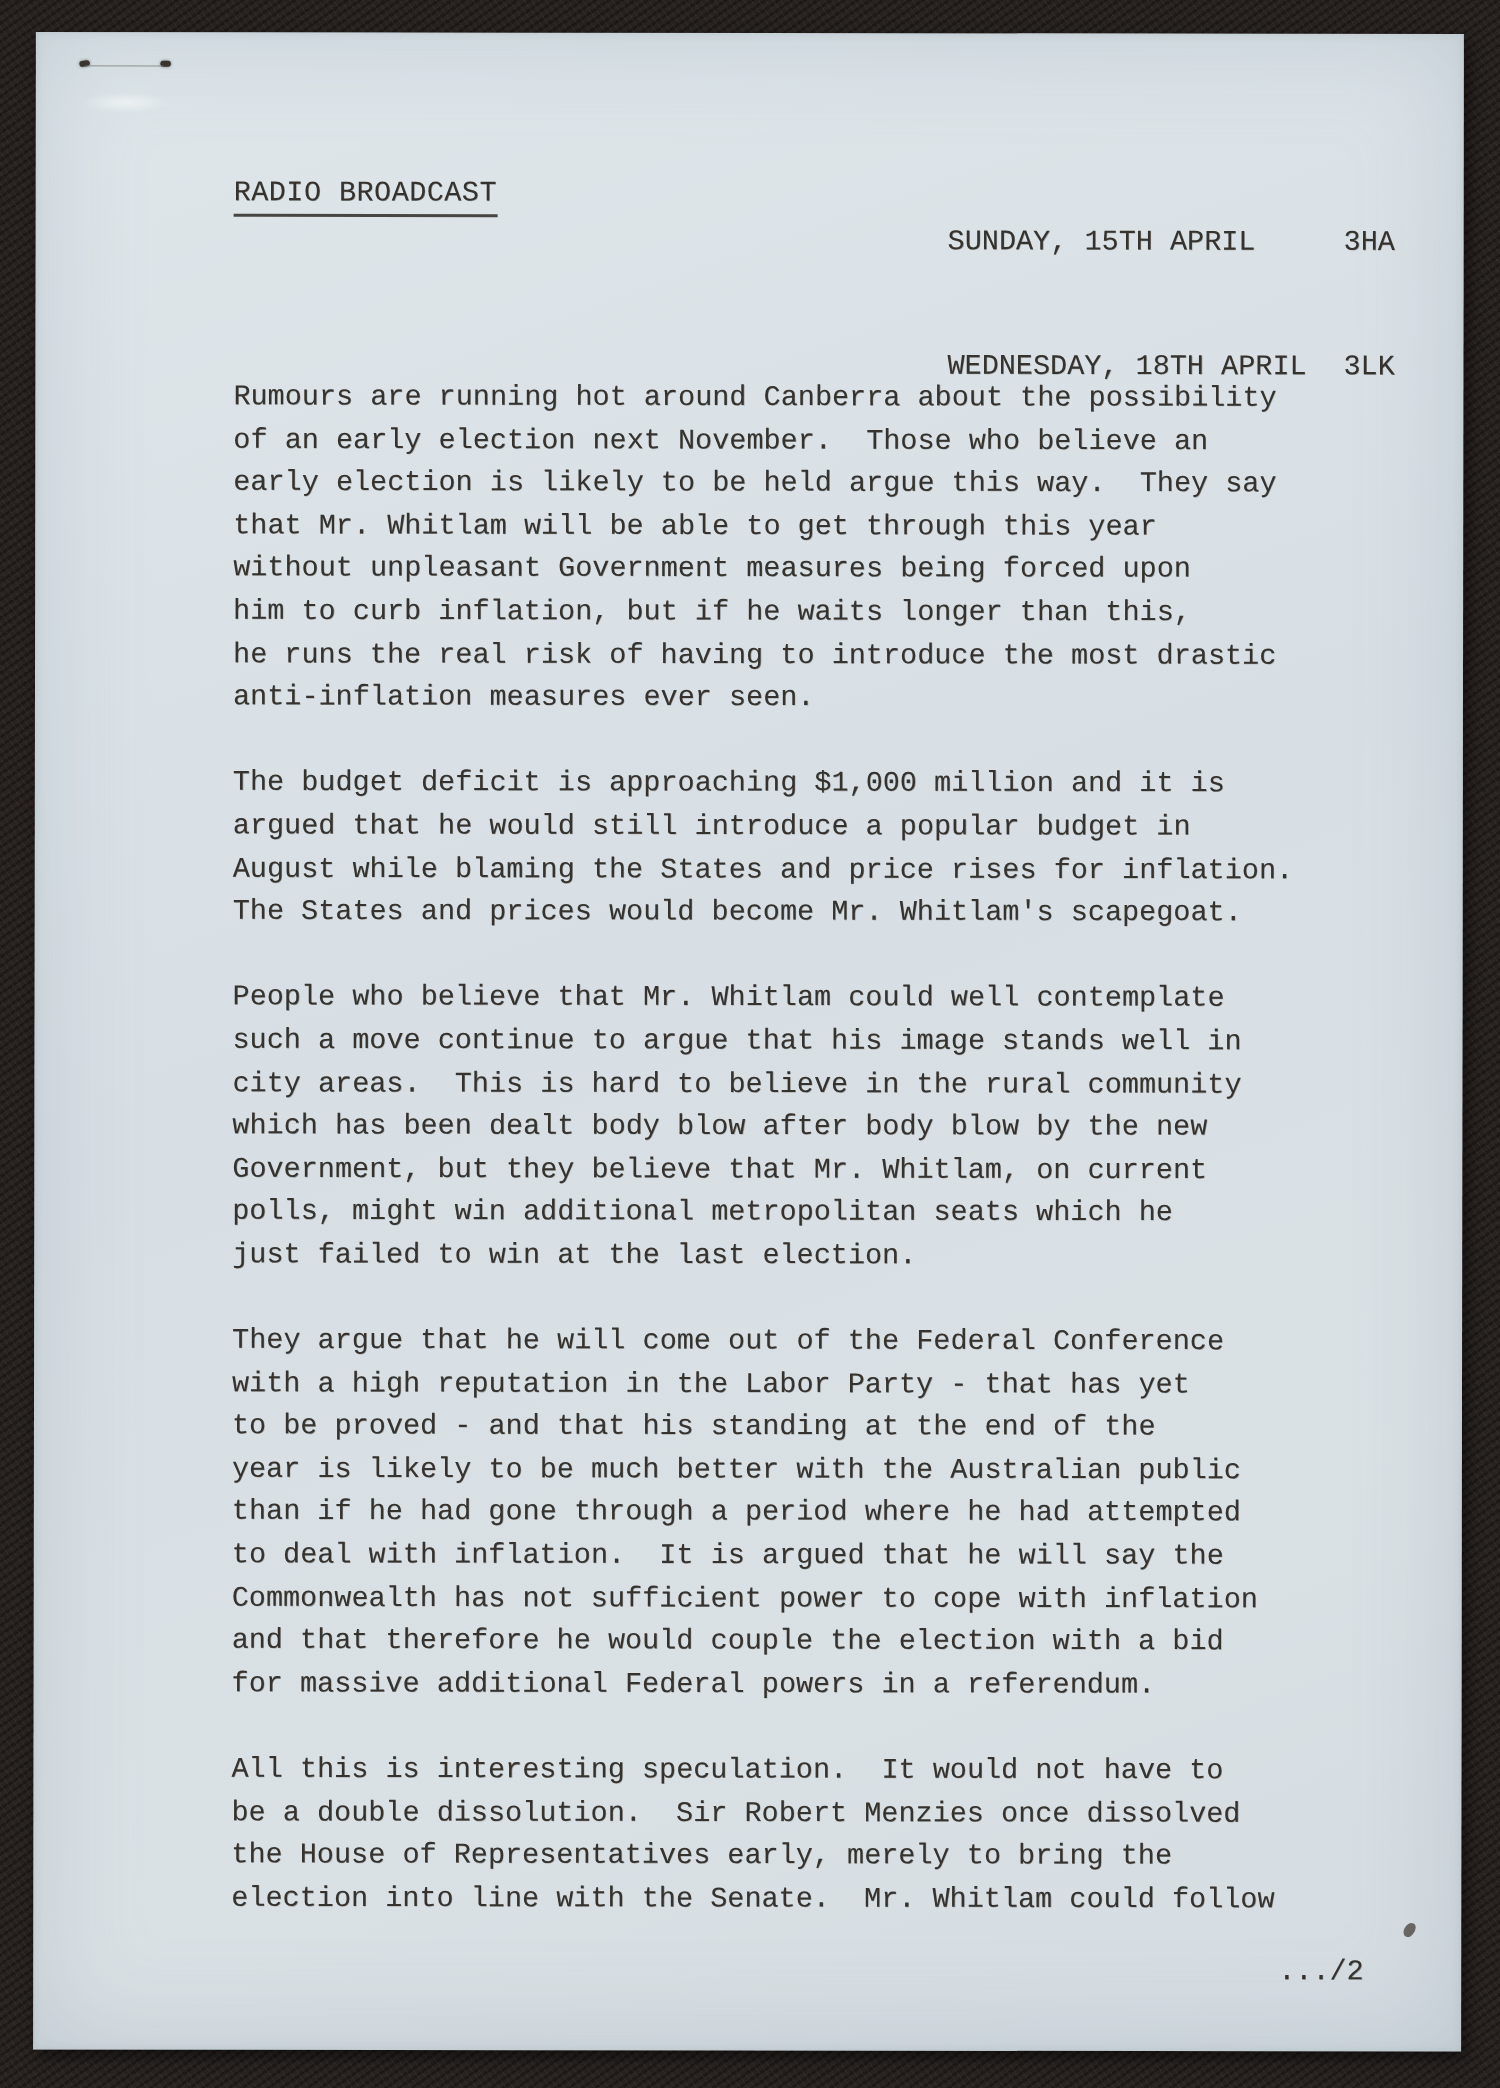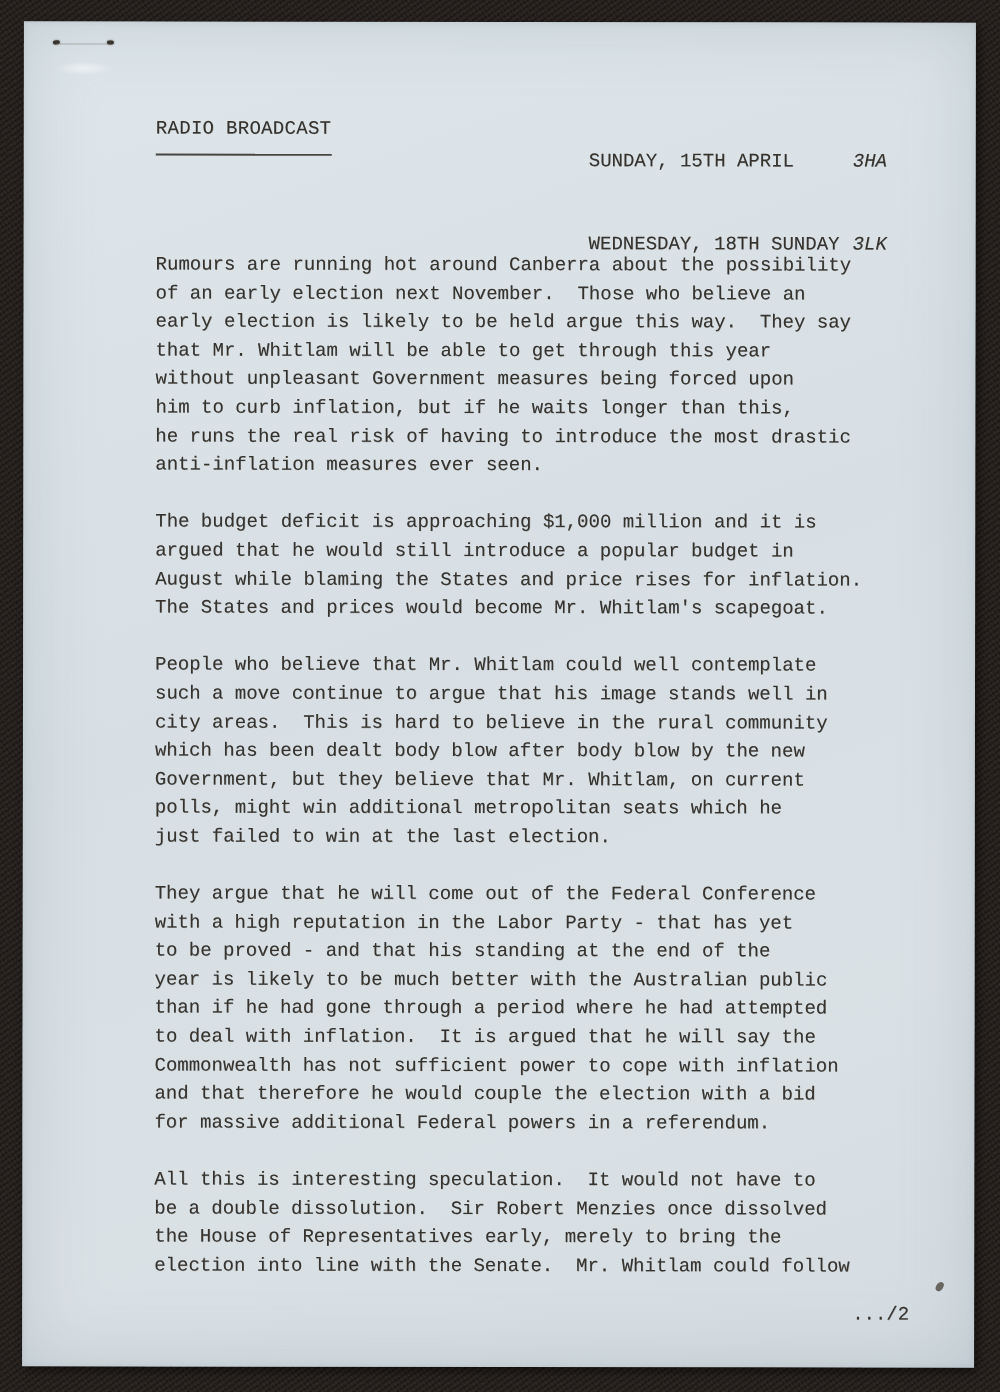--- a/index.html
+++ b/index.html
@@ -42,33 +42,33 @@
     text-shadow: 0.35px 0.35px 0 rgba(45,42,38,0.35);
   }
 
   .doc-title {
     position: absolute;
     left: 132px;
     top: 93px;
     line-height: 28px;
     letter-spacing: 0.3px;
     border-bottom: 2px solid rgba(45,42,38,0.85);
-    padding-bottom: 11px;
+    padding-bottom: 0;
   }
 
   .schedule {
     position: absolute;
-    left: 565px;
+    left: 608px;
     top: 71px;
     line-height: 27.6px;
     white-space: pre;
   }
   .sched-row { display: flex; }
   .sched-day { display: inline-block; width: 264px; }
-  .sched-station { display: inline-block; font-style: italic; }
+  .sched-station { display: inline-block; }
 
   .body-text {
     position: absolute;
     left: 132px;
     top: 229px;
     width: 740px;
     line-height: 28.6px;
   }
   .body-text p {
     margin: 0;
@@ -127,21 +127,21 @@
   <div class="scratch"></div>
 
   <div class="doc-title tw">RADIO BROADCAST</div>
 
   <div class="schedule tw">
     <div class="sched-row">
       <span class="sched-day">SUNDAY, 15TH APRIL</span>
       <span class="sched-station">3HA</span>
     </div>
     <div class="sched-row">
-      <span class="sched-day">WEDNESDAY, 18TH SUNDAY</span>
+      <span class="sched-day">WEDNESDAY, 18TH APRIL</span>
       <span class="sched-station">3LK</span>
     </div>
   </div>
 
   <div class="body-text tw">
     <p>Rumours are running hot around Canberra about the possibility
 of an early election next November.  Those who believe an
 early election is likely to be held argue this way.  They say
 that Mr. Whitlam will be able to get through this year
 without unpleasant Government measures being forced upon

